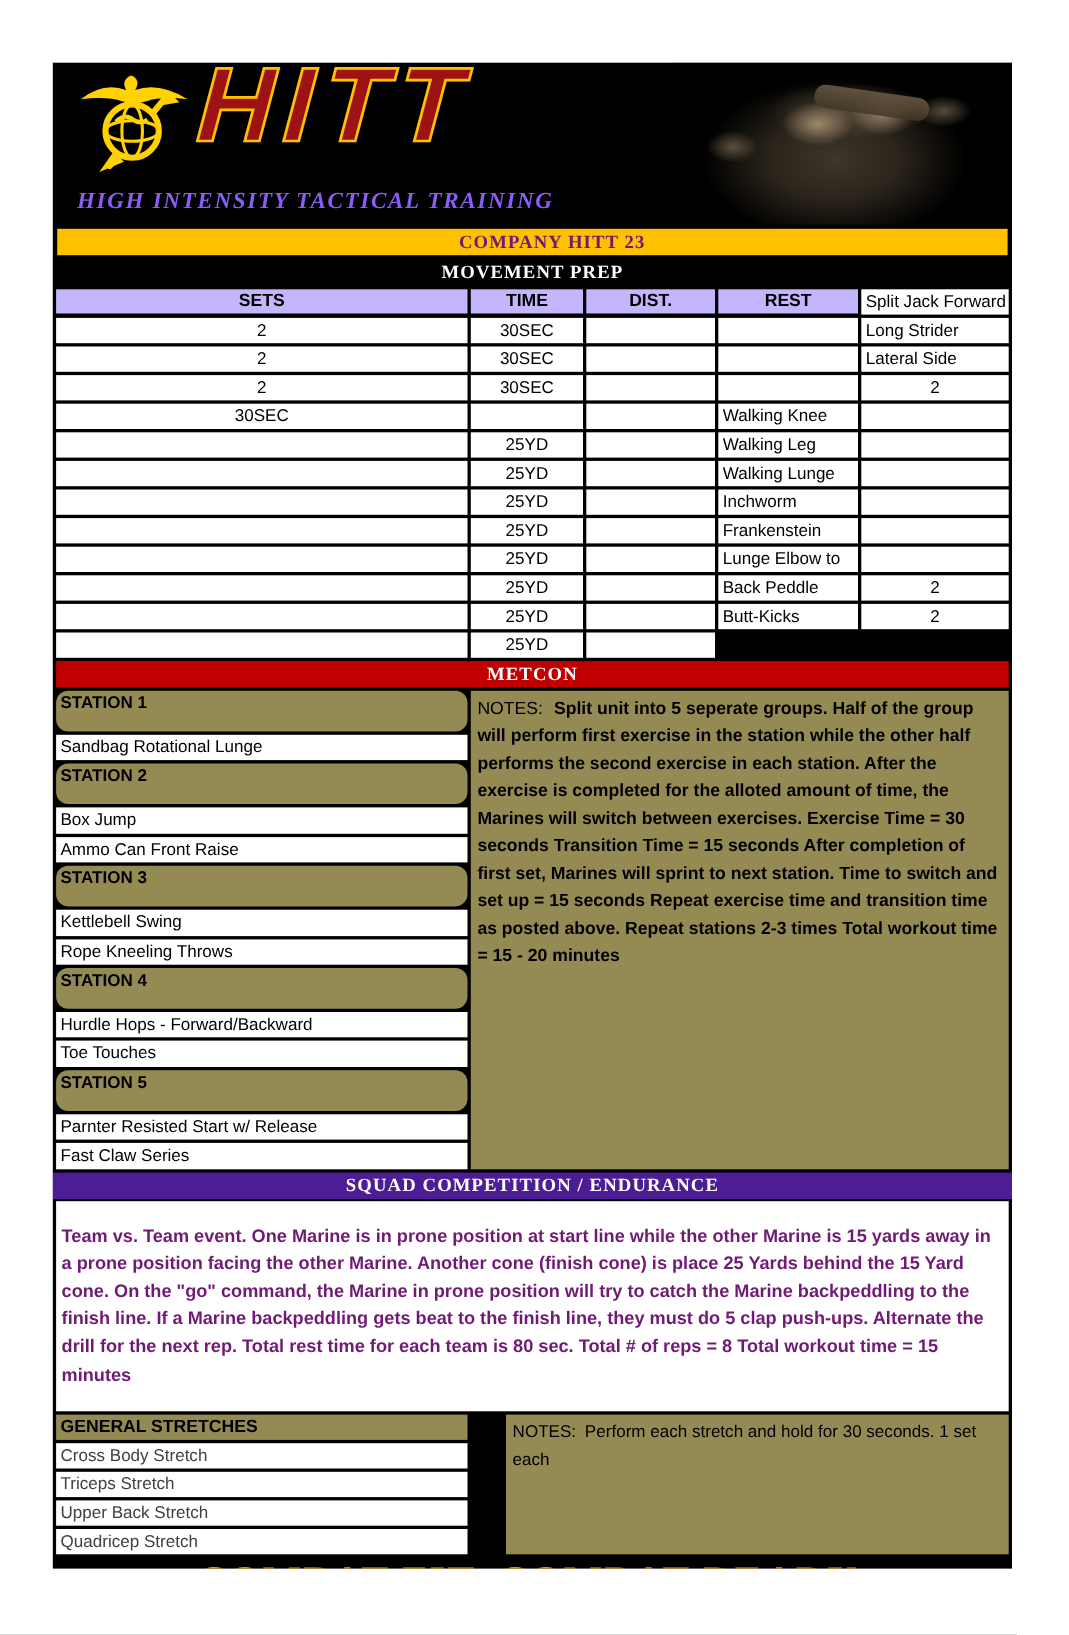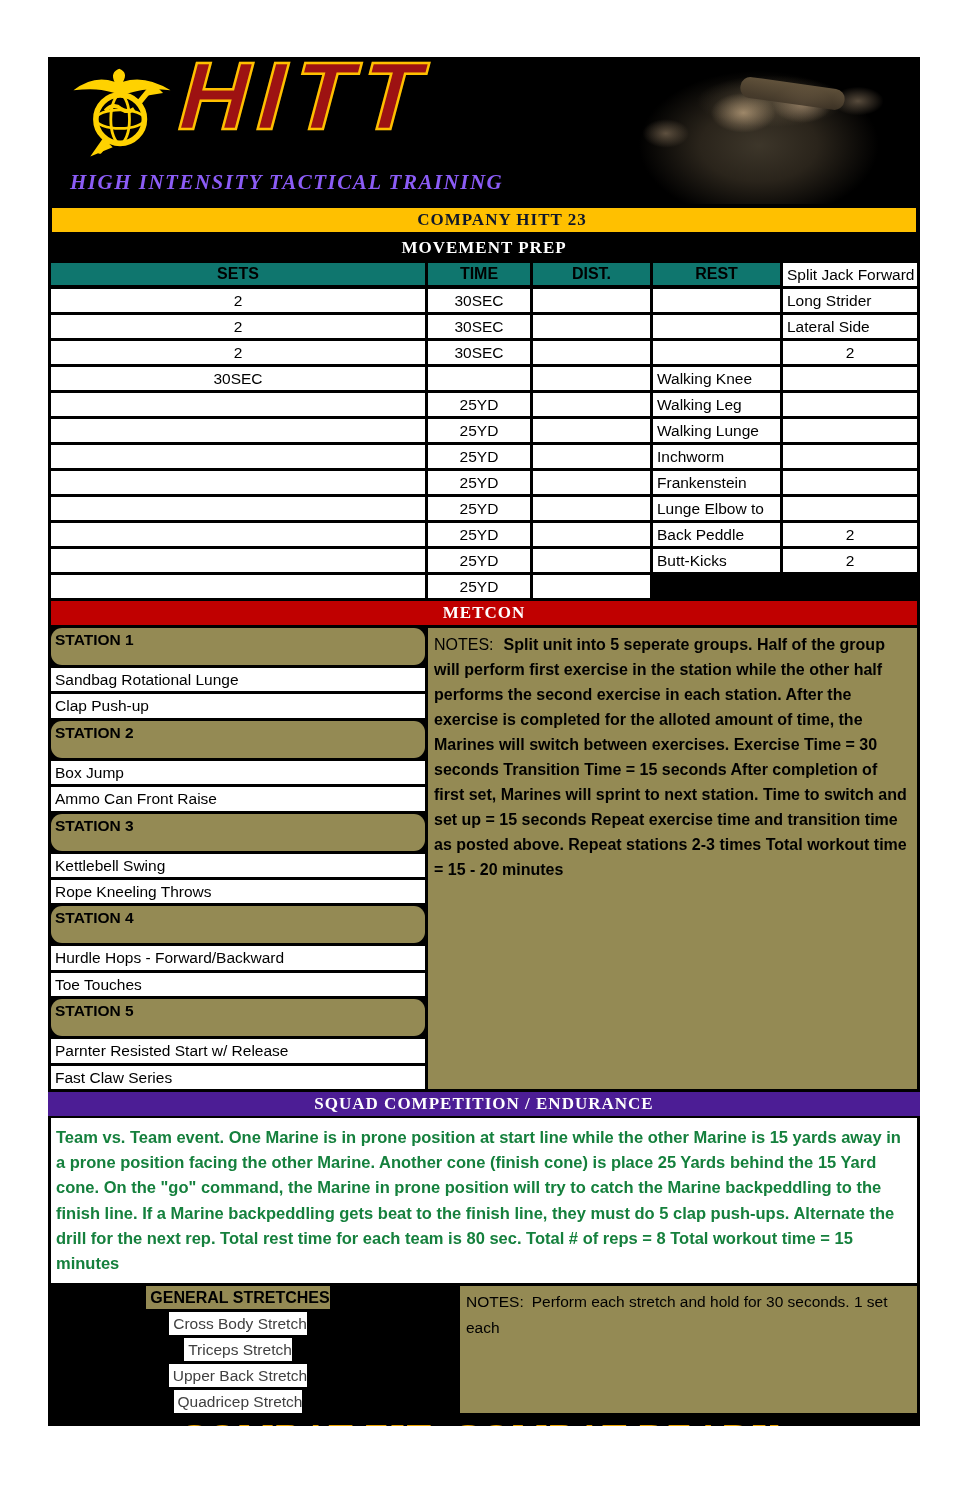--- a/index.html
+++ b/index.html
@@ -21,51 +21,51 @@
       radial-gradient(ellipse 10% 13% at 18% 52%, rgba(170,145,115,.5), transparent 75%),
       radial-gradient(ellipse 11% 13% at 80% 30%, rgba(175,150,120,.5), transparent 75%),
       radial-gradient(ellipse 30% 22% at 52% 30%, rgba(120,105,80,.55), transparent 80%),
       radial-gradient(ellipse 42% 55% at 48% 60%, #3d362a 0%, #2a241b 45%, #000 92%); }
   .log { position:absolute; left:42%; top:18%; width:34%; height:14%; border-radius:10px;
     background:linear-gradient(180deg,#6e5d43,#403527); transform:rotate(8deg); opacity:.85; }
 
   
   .banner { flex:none; text-align:center; font-family:"Liberation Serif",serif; font-weight:bold;
     letter-spacing:1px; color:#fff; }
-  .b-company { height:24px; line-height:24px; font-size:17px; background:#ffc000; color:#0f172a; margin:4px 4px 0 4px;padding-left:36px; }
+  .b-company { height:24px; line-height:24px; font-size:17px; background:#ffc000; color:#701a75; margin:4px 4px 0 4px;padding-left:36px; }
   .b-mp { height:25px; line-height:25px; font-size:17px; background:#000; margin-top:3px; }
   .b-metcon { height:24px; line-height:24px; font-size:17px; background:#c00000; margin:0 3px; }
   .b-squad { height:24px; line-height:24px; font-size:17px; background:#4c1d95; }
   .b-cool { height:25px; line-height:25px; font-size:16px; background:#24527f; margin:8px 3px 0 3px; }
 
   
   .mp { flex:none; display:grid; grid-template-columns:374px 102px 117px 127px 1fr;
     gap:3px; padding:3px; background:#000; }
   .mp .cell { background:#fff; height:23px; line-height:23px; font-size:15.5px; color:#000; overflow:hidden; }
   .mp .ex { padding-left:4px; }
   .mp .ctr { text-align:center; }
   .mp .h-ex { background:#948a54; font-weight:bold; font-size:16px; padding-left:4px; height:22px; line-height:22px; }
-  .mp .h-c { background:#0f766e; font-weight:bold; font-size:16px; text-align:center; height:22px; line-height:22px; }
+  .mp .h-c { background:#c4b5fd; font-weight:bold; font-size:16px; text-align:center; height:22px; line-height:22px; }
 
   
   .metcon { flex:none; display:grid; grid-template-columns:374px 1fr; gap:3px; padding:3px; }
   .stations { display:flex; flex-direction:column; gap:3px; }
   .st-h { background:#948a54; height:37px; line-height:23.4px; font-weight:bold; font-size:15.5px; padding-left:4px; color:#000; flex:none;border-radius:11px; }
   .st-r { background:#fff; height:23.4px; line-height:23.4px; font-size:15.5px; padding-left:4px; color:#000; flex:none; }
   .notes { background:#948a54; color:#000; padding:4px 6px; font-size:16px; line-height:25px; }
   .notes .lbl { font-weight:normal; margin-right:10px; }
   .notes .body { font-weight:bold; }
 
   
-  .squad-p { flex:none; background:#fff; margin:2px 3px 0 3px; padding:7px 5px; color:#15803d;
+  .squad-p { flex:none; background:#fff; margin:2px 3px 0 3px; padding:20px 5px; color:#701a75;
     font-weight:bold; font-size:16.5px; line-height:25.2px; min-height:153px; }
 
   
   .cool { flex:none; display:grid; grid-template-columns:374px 1fr; gap:3px; padding:3px; }
-  .cool .col { display:flex; flex-direction:column; gap:3px;align-items:center; }
+  .cool .col { display:flex; flex-direction:column; gap:3px; }
   .cd-h { background:#948a54; height:23px; line-height:23px; font-weight:bold; font-size:16px; padding-left:4px; color:#000; }
   .cd-r { background:#fff; height:23px; line-height:23px; font-size:15.5px; padding-left:4px; color:#404040; }
   .cool .notes2 { background:#948a54; color:#000; padding:3px 6px; font-size:15.5px; line-height:26px;margin-left:32px; }
   .cool .lbl { margin-right:8px; }
 
   
   .footer { flex:1; display:flex; align-items:center; justify-content:center; }
   .motto { font-family:"Liberation Serif",serif; font-weight:bold; font-size:37px; letter-spacing:2px;
     color:#eda400; text-shadow:2px 2px 0 #7a5200; }
 </style>
@@ -176,21 +176,20 @@
     <div class="cell ctr">25YD</div>
     <div class="cell ctr"></div>
   </div>
 
   <div class="banner b-metcon">METCON</div>
 
   <div class="metcon">
     <div class="stations">
       <div class="st-h">STATION 1</div>
       <div class="st-r">Sandbag Rotational Lunge</div>
-      <div class="st-r">Clap Push-up</div>
       <div class="st-h">STATION 2</div>
       <div class="st-r">Box Jump</div>
       <div class="st-r">Ammo Can Front Raise</div>
       <div class="st-h">STATION 3</div>
       <div class="st-r">Kettlebell Swing</div>
       <div class="st-r">Rope Kneeling Throws</div>
       <div class="st-h">STATION 4</div>
       <div class="st-r">Hurdle Hops - Forward/Backward</div>
       <div class="st-r">Toe Touches</div>
       <div class="st-h">STATION 5</div>

